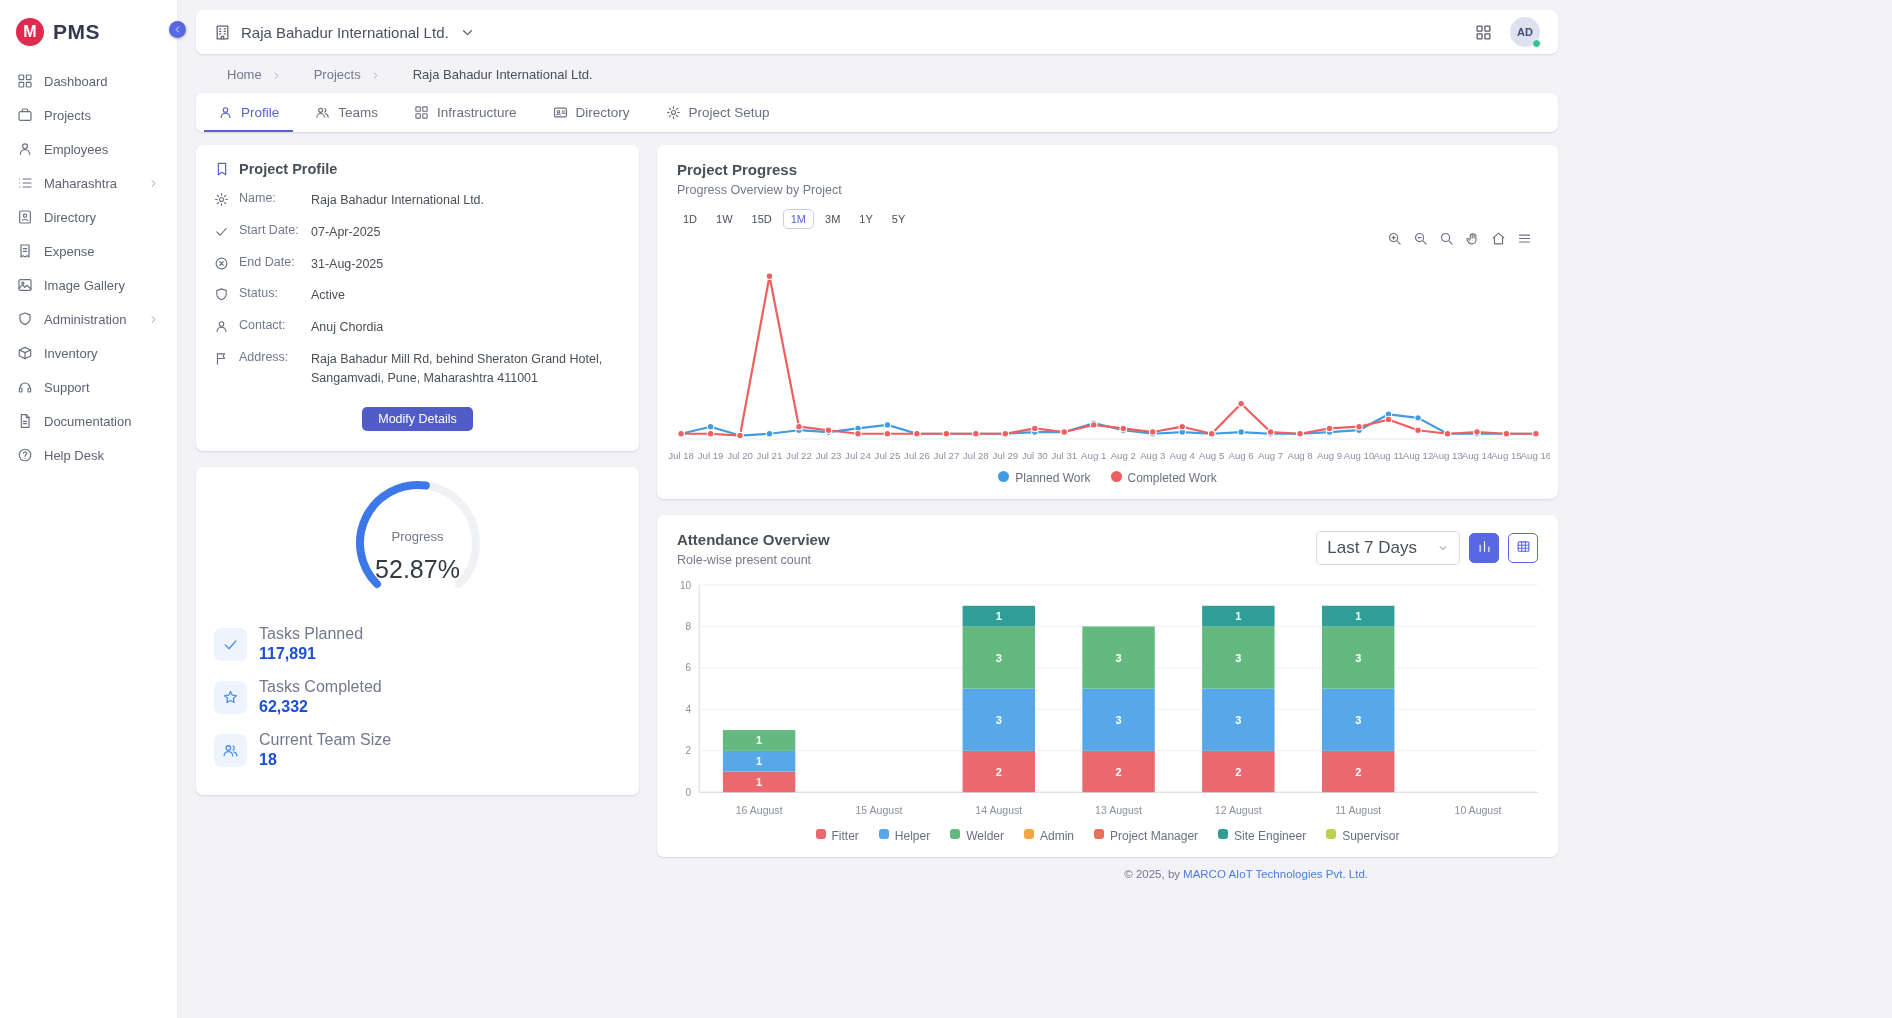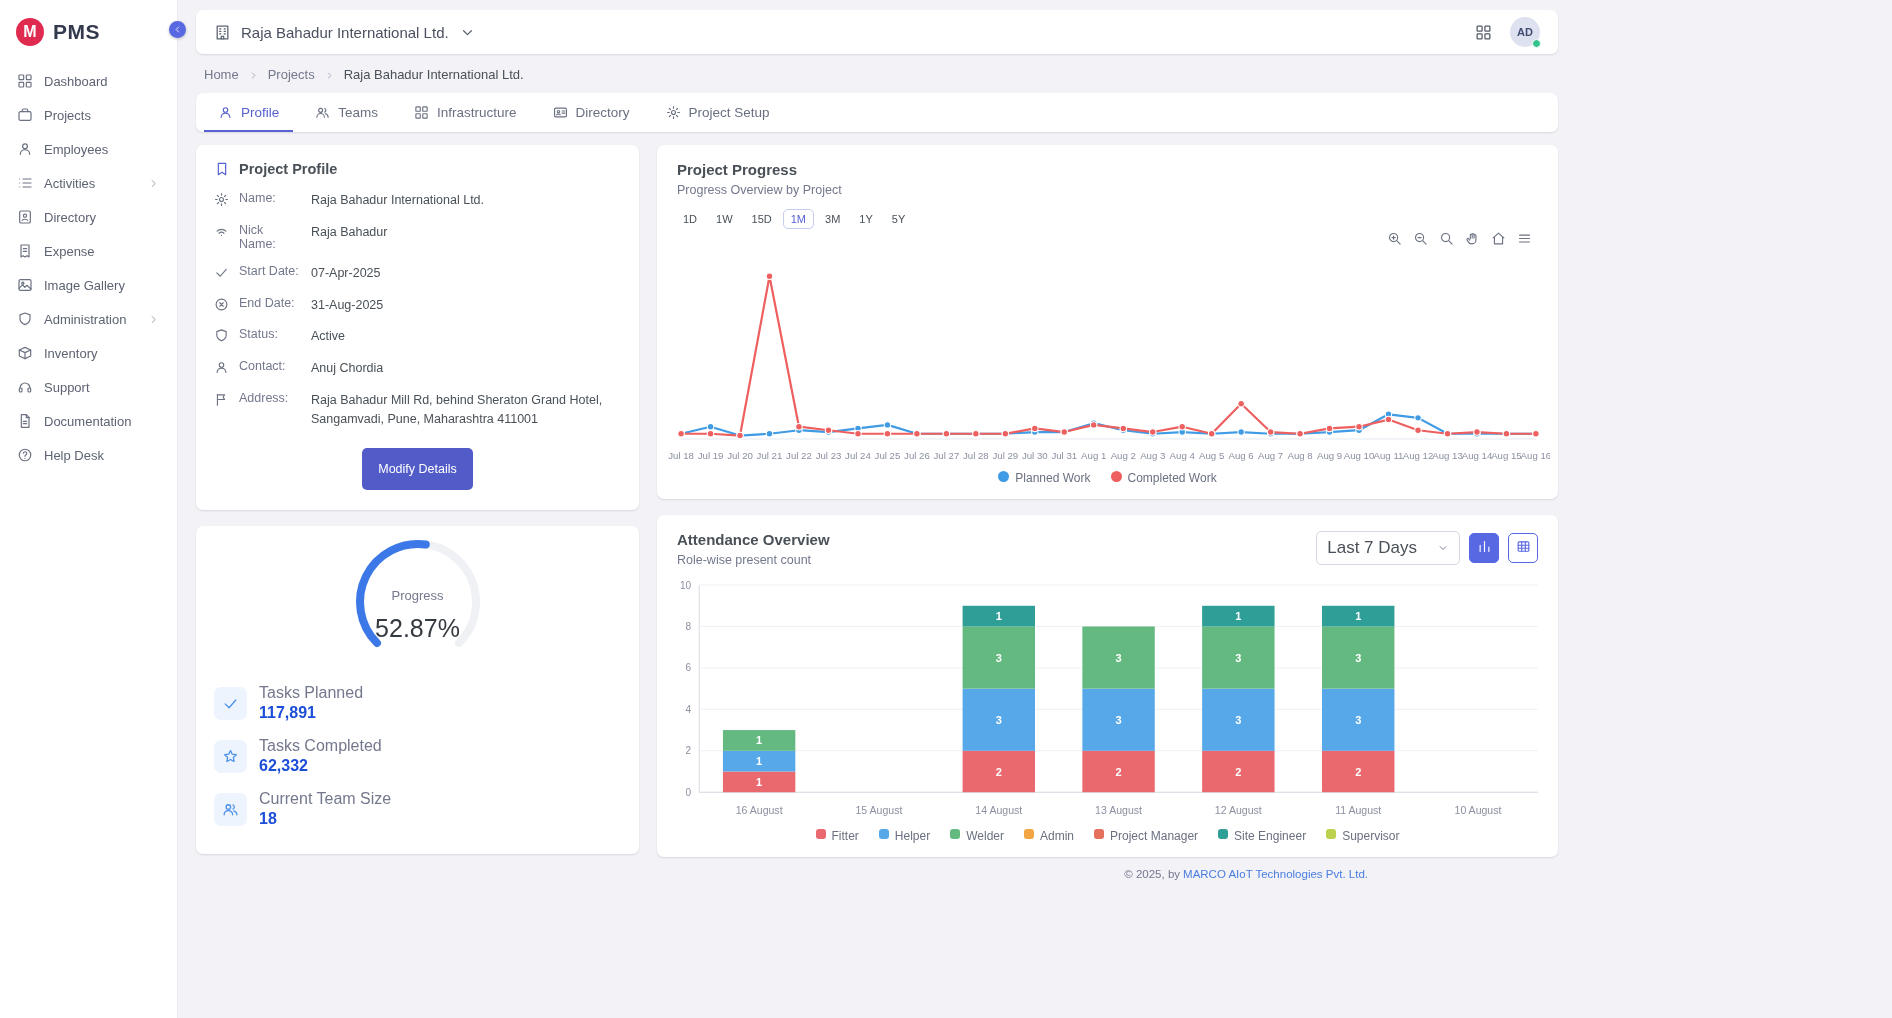--- a/index.html
+++ b/index.html
@@ -33,21 +33,21 @@
   .tb-left .ic { width:17px; height:17px; color:#5d6372; }
   .tb-company { font-size:15px; font-weight:500; color:#4b5160; }
   .tb-caret { width:14px; height:14px; color:#6c7282; }
   .tb-right { display:flex; align-items:center; gap:18px; }
   .tb-grid { width:17px; height:17px; color:#545a68; cursor:pointer; }
   .avatar { width:30px; height:30px; border-radius:50%; background:#dde1f0; color:#414d72; font-size:11px; font-weight:bold; display:flex; align-items:center; justify-content:center; position:relative; cursor:pointer; }
   .avatar .status { position:absolute; right:-1px; bottom:-1px; width:9px; height:9px; background:#33c38e; border:1.5px solid #fff; border-radius:50%; }
 
   
   .breadcrumb { display:flex; align-items:center; gap:9px; padding:13px 8px 11px; font-size:13px; color:#74788d; }
-  .bc-item { cursor:pointer; }
+  .bc-item { cursor:pointer;margin-left:23px; }
   .bc-item.active { color:#495057; cursor:default; }
   .bc-sep { width:11px; height:11px; color:#9aa0b0; }
   .bc-sep svg { width:100%; height:100%; }
 
   
   .tabsbar { display:flex; gap:8px; padding:0 8px; }
   .tab { display:flex; align-items:center; gap:8px; padding:12px 14px 10px; font-size:13.5px; color:#6a7080; border-bottom:2px solid transparent; cursor:pointer; }
   .tab .ic { width:15px; height:15px; }
   .tab.active { color:#5662d2; border-bottom-color:#5662d2; }
 
@@ -61,21 +61,21 @@
   .card-title { font-size:14.5px; font-weight:bold; color:#495057; }
 
   
   .pf-rows { padding:4px 18px 12px; display:flex; flex-direction:column; gap:13px; }
   .pf-row { display:flex; gap:10px; font-size:12.5px; align-items:flex-start; }
   .pf-ic { width:15px; height:15px; color:#6c7282; flex:none; margin-top:1px; }
   .pf-ic svg { width:100%; height:100%; }
   .pf-label { width:62px; color:#74788d; flex:none; }
   .pf-value { color:#495057; flex:1; line-height:1.5; }
   .modify-wrap { display:flex; justify-content:center; padding:8px 0 20px; }
-  .modify-btn { background:#525cc8; color:#fff; font-size:12.5px; font-weight:500; font-family:inherit; border:none; border-radius:5px; padding:14px 16px; cursor:pointer; }
+  .modify-btn { background:#525cc8; color:#fff; font-size:12.5px; font-weight:500; font-family:inherit; border:none; border-radius:5px; padding:5px 16px; cursor:pointer; }
 
   
   .gauge-box { position:relative; width:190px; margin:4px auto 0; }
   .gauge-label { position:absolute; top:58px; width:100%; text-align:center; font-size:13px; color:#74788d; }
   .gauge-value { position:absolute; top:84px; width:100%; text-align:center; font-size:25px; color:#343a40; }
   .stat-rows { padding:16px 18px 26px; display:flex; flex-direction:column; gap:15px; }
   .stat-row { display:flex; align-items:center; gap:12px; }
   .stat-ic { width:33px; height:33px; border-radius:7px; background:#edf4fd; color:#4a8fe8; display:flex; align-items:center; justify-content:center; flex:none; }
   .stat-ic svg { width:17px; height:17px; }
   .stat-label { font-size:16px; color:#74788d; }
@@ -151,21 +151,21 @@
           </span>
         <span class="si-lb">Employees</span>
       </div>
       <div class="side-item">
         <span class="si-ic">
             <svg viewBox="0 0 24 24" fill="none" stroke="currentColor" stroke-width="1.8" stroke-linecap="round" stroke-linejoin="round">
               <path d="M9 6h12M9 12h12M9 18h12"></path>
               <path d="M4 6h.01M4 12h.01M4 18h.01"></path>
             </svg>
           </span>
-        <span class="si-lb">Activities</span>
+        <span class="si-lb">Maharashtra</span>
         <span class="si-ch"><svg viewBox="0 0 24 24" fill="none" stroke="currentColor" stroke-width="1.8" stroke-linecap="round" stroke-linejoin="round">
               <path d="M9.5 6.5 15 12l-5.5 5.5"></path>
             </svg></span>
       </div>
       <div class="side-item">
         <span class="si-ic">
             <svg viewBox="0 0 24 24" fill="none" stroke="currentColor" stroke-width="1.8" stroke-linecap="round" stroke-linejoin="round">
               <rect x="4" y="3" width="16" height="18" rx="2"></rect>
               <circle cx="12" cy="10" r="2.4"></circle>
               <path d="M8 17c.6-2.2 7.4-2.2 8 0"></path>
@@ -366,29 +366,20 @@
               <span class="card-title">Project Profile</span>
             </div>
             <div class="pf-rows">
               <div class="pf-row">
                 <span class="pf-ic"><svg viewBox="0 0 24 24" fill="none" stroke="currentColor" stroke-width="1.8" stroke-linecap="round" stroke-linejoin="round">
                       <circle cx="12" cy="12" r="3.2"></circle>
                       <path d="M12 2.5v2.7M12 18.8v2.7M2.5 12h2.7M18.8 12h2.7M5.3 5.3l1.9 1.9M16.8 16.8l1.9 1.9M18.7 5.3l-1.9 1.9M7.2 16.8l-1.9 1.9"></path>
                     </svg></span>
                 <span class="pf-label">Name:</span>
                 <span class="pf-value">Raja Bahadur International Ltd.</span>
-              </div>
-              <div class="pf-row">
-                <span class="pf-ic"><svg viewBox="0 0 24 24" fill="none" stroke="currentColor" stroke-width="1.8" stroke-linecap="round" stroke-linejoin="round">
-                      <path d="M5 11.5a10 10 0 0 1 14 0"></path>
-                      <path d="M8 14.8a6 6 0 0 1 8 0"></path>
-                      <path d="M12 18.2h.01"></path>
-                    </svg></span>
-                <span class="pf-label">Nick Name:</span>
-                <span class="pf-value">Raja Bahadur</span>
               </div>
               <div class="pf-row">
                 <span class="pf-ic"><svg viewBox="0 0 24 24" fill="none" stroke="currentColor" stroke-width="1.8" stroke-linecap="round" stroke-linejoin="round">
                       <path d="M4.5 12.5 10 18 19.5 7"></path>
                     </svg></span>
                 <span class="pf-label">Start Date:</span>
                 <span class="pf-value">07-Apr-2025</span>
               </div>
               <div class="pf-row">
                 <span class="pf-ic"><svg viewBox="0 0 24 24" fill="none" stroke="currentColor" stroke-width="1.8" stroke-linecap="round" stroke-linejoin="round">

